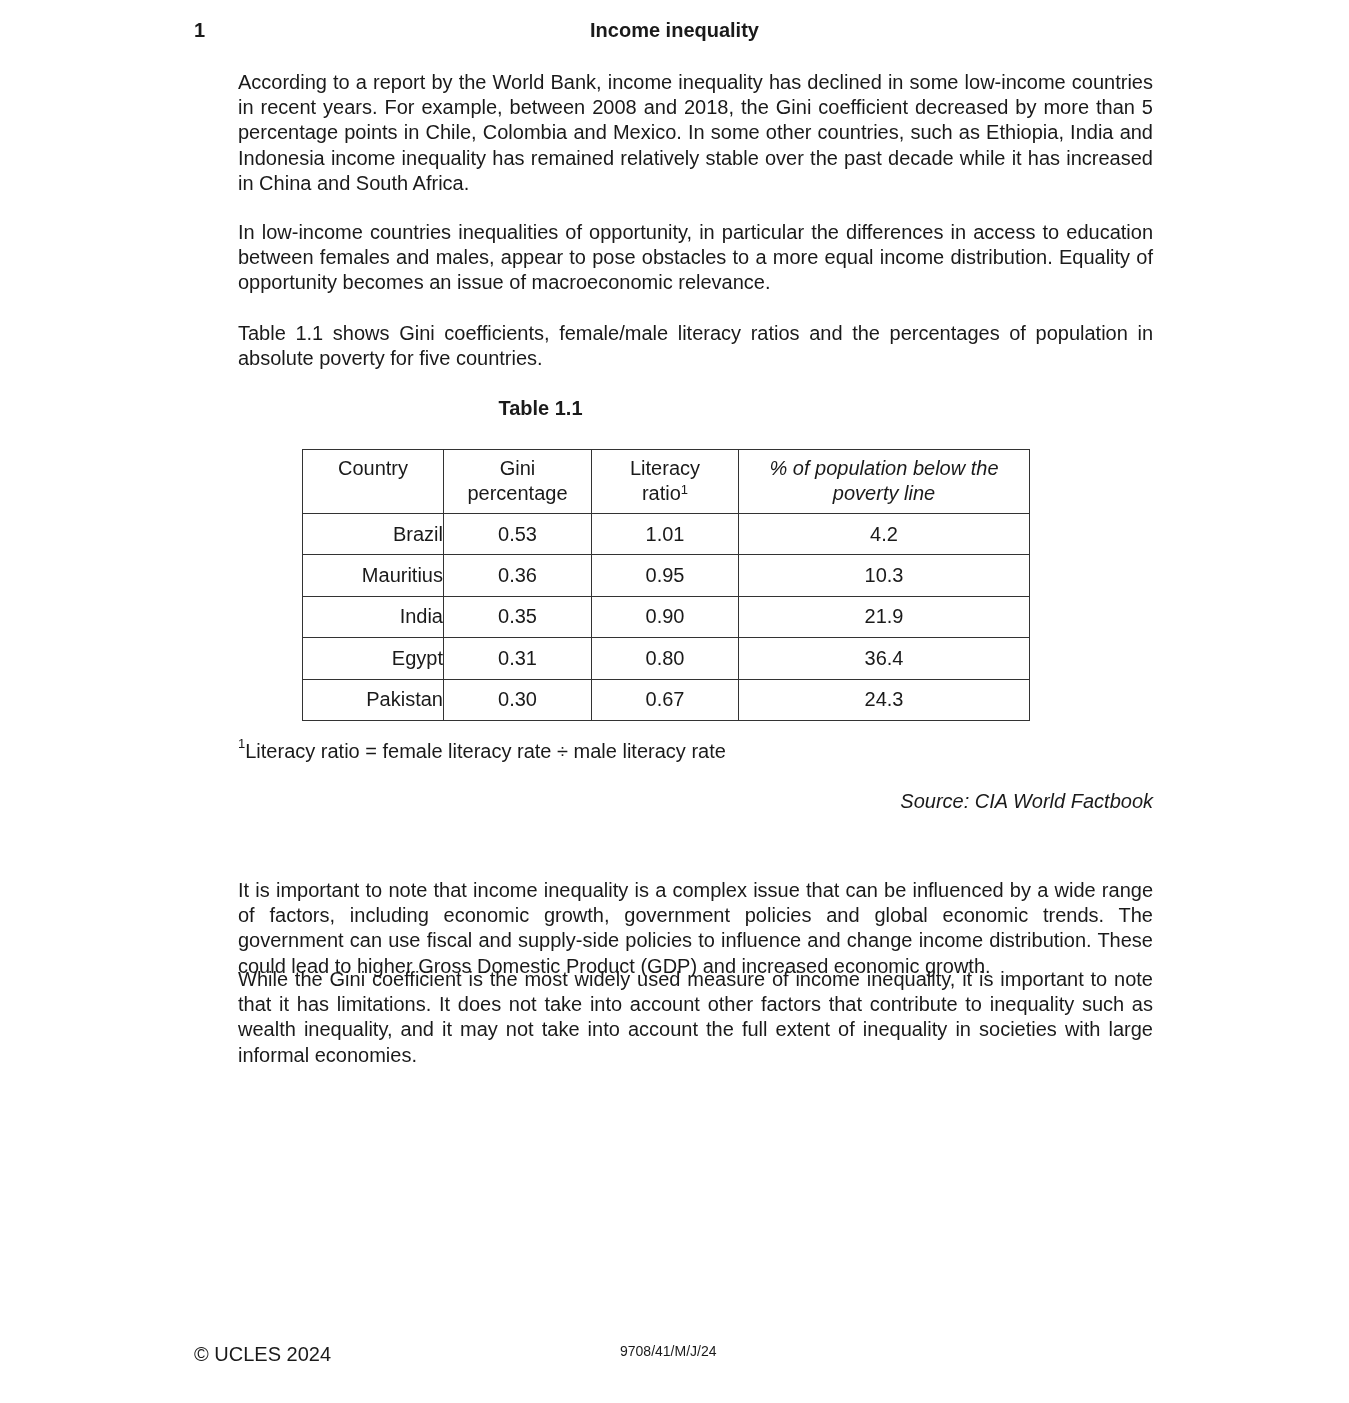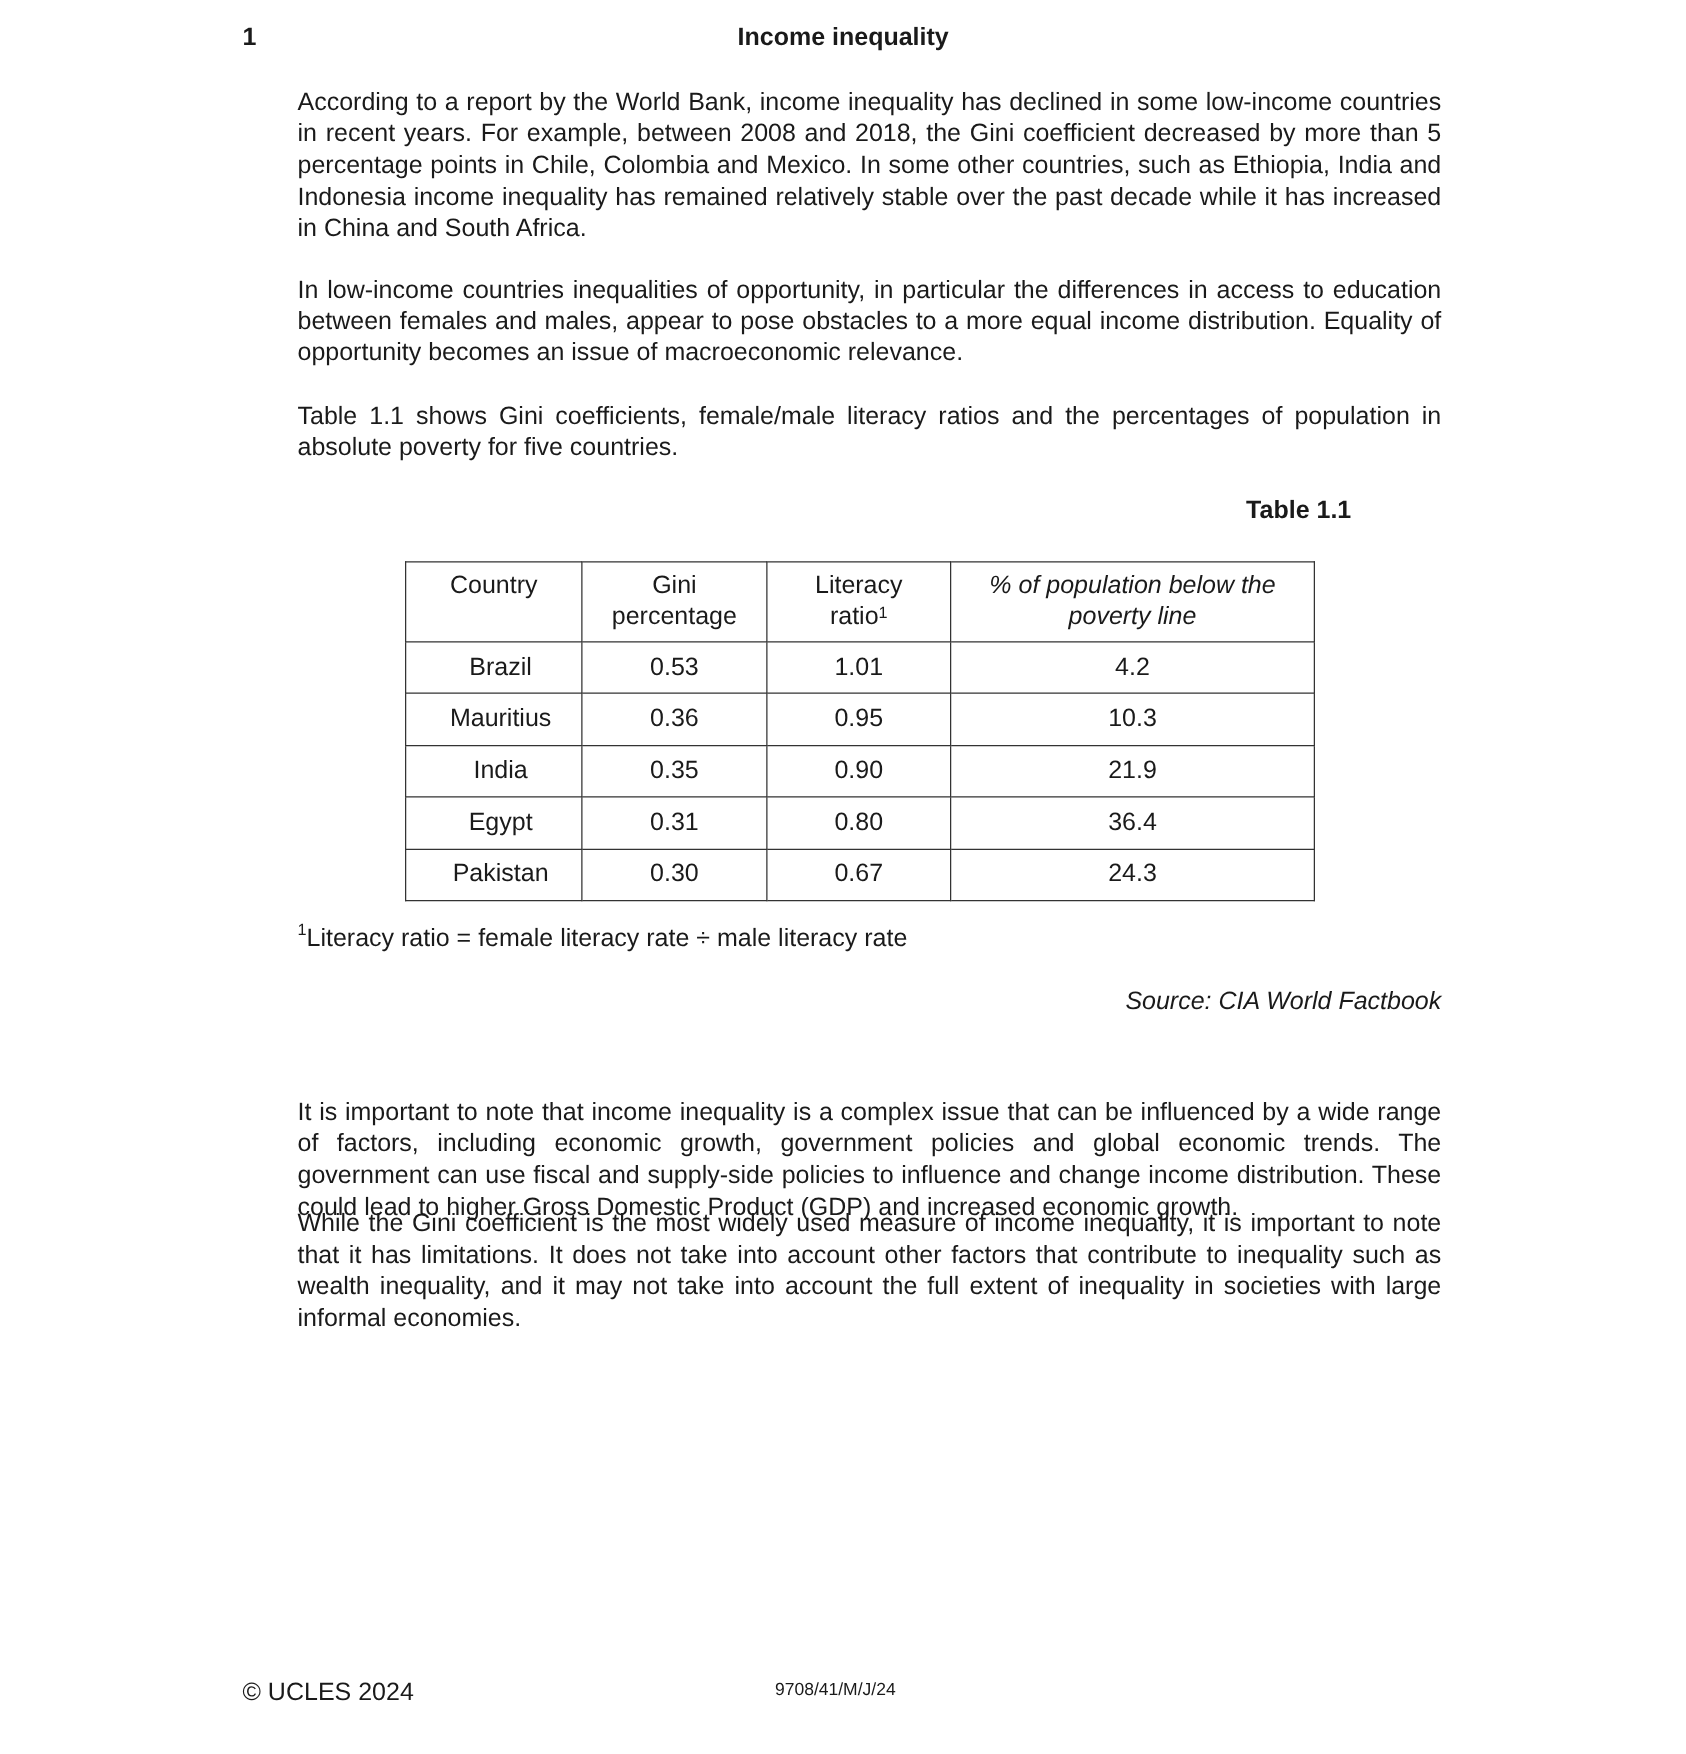--- a/index.html
+++ b/index.html
@@ -9,30 +9,30 @@
     }
     .qnum { position: absolute; left: 194px; top: 19px; font-size: 20px; font-weight: bold; }
     .title { position: absolute; left: 0; width: 1349px; top: 19px; text-align: center; font-size: 20px; font-weight: bold; }
     .body-text {
       position: absolute; left: 238px; width: 915px;
       font-size: 20px; line-height: 25.2px; text-align: justify;
     }
     .p1 { top: 70px; }
     .p2 { top: 220px; }
     .p3 { top: 321px; }
-    .table-caption { position: absolute; left: 0; width: 1081px; top: 397px; text-align: right; font-size: 20px; font-weight: bold; }
+    .table-caption { position: absolute; left: 0; width: 1081px; top: 397px; text-align: center; font-size: 20px; font-weight: bold; }
     table.data {
-      position: absolute; left: 324px; top: 449px; border-collapse: collapse;
+      position: absolute; left: 302px; top: 449px; border-collapse: collapse;
       font-size: 20px;
       border-radius: 32px;
     }
     table.data th, table.data td { border: 1.5px solid #333; padding: 0; }
     table.data th { font-weight: normal; text-align: center; vertical-align: top; height: 64px; line-height: 25px; padding-top: 6px; box-sizing: border-box; }
     table.data td { height: 40.4px; text-align: center; }
-    table.data td.country { text-align: center; padding-left: 11px; }
+    table.data td.country { text-align: right; padding-left: 11px; }
     .c1 { width: 141px; } .c2 { width: 148px; } .c3 { width: 147px; } .c4 { width: 291px; font-style: italic; }
     sup { font-size: 13px; vertical-align: top; position: relative; top: -4px; }
     .footnote { position: absolute; left: 238px; top: 740px; font-size: 20px; }
     .source { position: absolute; right: 196px; top: 790px; font-size: 20px; font-style: italic; }
     .p4 { top: 864px; margin-top: 14px; }
     .p5 { top: 967px; }
     .footer-left { position: absolute; left: 194px; top: 1343px; font-size: 20px; }
     .footer-center { position: absolute; left: 620px; top: 1343px; font-size: 14px; }
   </style>
 </head>

